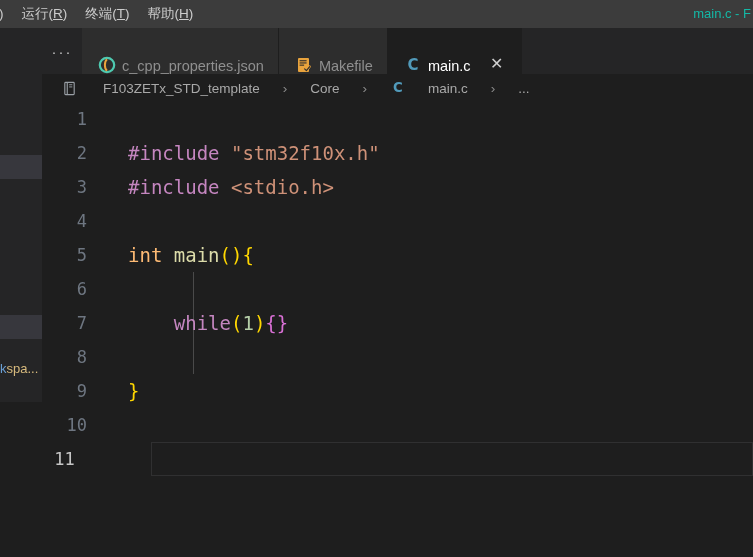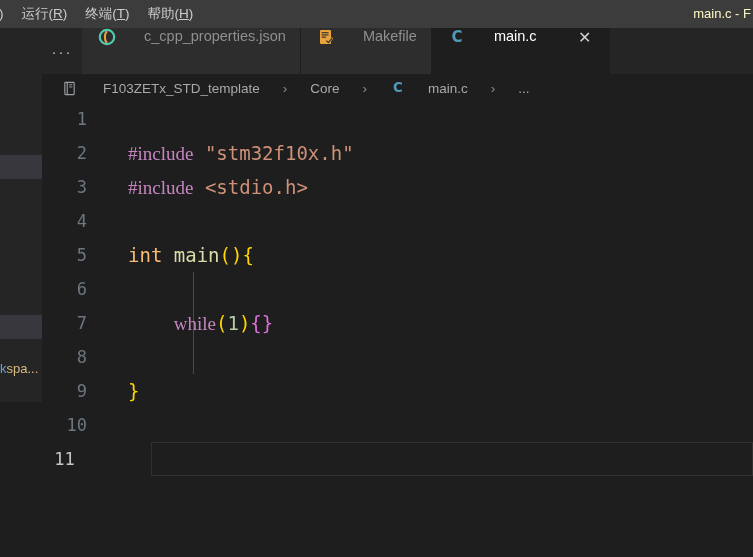--- a/index.html
+++ b/index.html
@@ -43,21 +43,21 @@
     cursor: default;
     font-family: "Liberation Sans", sans-serif;
   }
   .menu-item .mn { text-decoration: underline; }
   .title-text {
     position: absolute;
     right: 2px;
     top: 0;
     height: 28px;
     line-height: 28px;
-    color: #fef9c3;
+    color: #14b8a6;
     font-size: 13px;
     white-space: nowrap;
     overflow: hidden;
   }
 
   
   .sidebar-strip {
     position: absolute;
     left: 0; top: 28px;
     width: 42px;
@@ -106,22 +106,22 @@
     justify-content: center;
     color: #c5c5c5;
     letter-spacing: 2px;
     font-size: 15px;
     cursor: pointer;
   }
   .tab {
     position: relative;
     height: 46px;
     display: flex;
-    align-items: flex-start;
-    gap: 28px;
+    align-items: flex-end;
+    gap: 6px;
     padding: 0 14px 0 16px;
     background: #2d2d2d;
     border-right: 1px solid #1e1e1e;
     cursor: pointer;
     min-width: 0;
   }
   .tab.active { background: #1e1e1e; }
   .tab-label {
     font-size: 14.5px;
     color: #8f8f8f;
@@ -211,21 +211,21 @@
     padding-left: 18px;
   }
   .indent-guide {
     position: absolute;
     left: 151px;
     width: 1px;
     background: #4a4a4a;
   }
 
   
-  .t-pre   { color: #c586c0; font-family: Liberation Serif, serif; }
+  .t-pre   { color: #c586c0; }
   .t-str   { color: #ce9178; }
   .t-kw    { color: #fdba74; }
   .t-fn    { color: #dcdcaa; }
   .t-num   { color: #b5cea8; }
   .t-p1    { color: #ffd700; }
   .t-p2    { color: #da70d6; }
   .t-brace { color: #ffd700; }
   .t-plain { color: #d4d4d4; }
 </style>
 </head>

